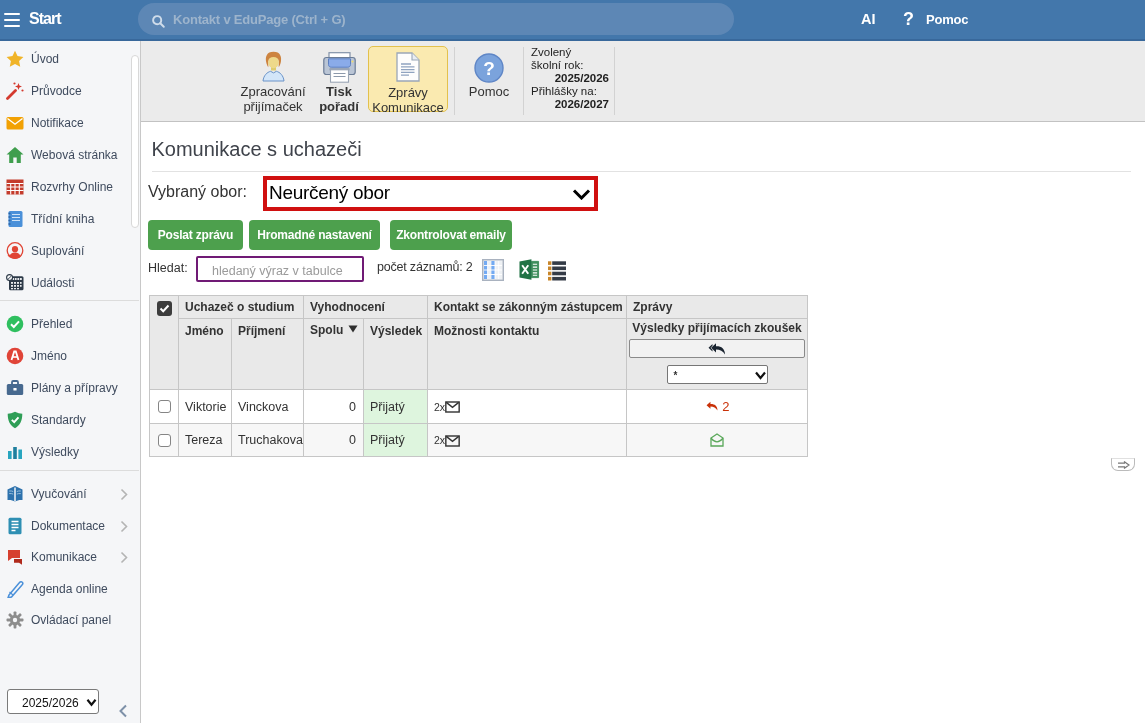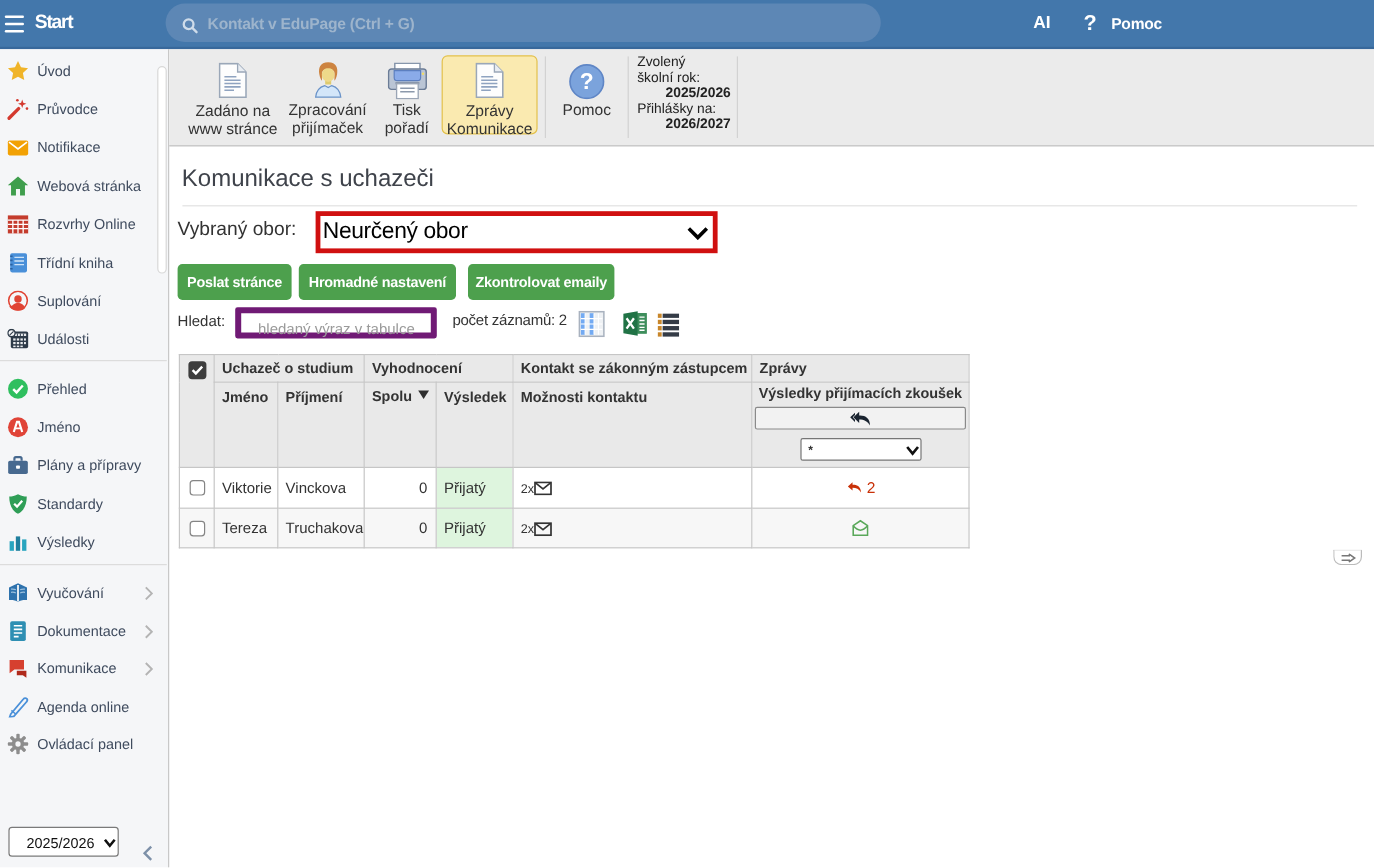--- a/index.html
+++ b/index.html
@@ -54,21 +54,21 @@
 #h1 { position:absolute; left:151.5px; top:138px; font-size:20px; color:#3f434b; }
 #hr1 { position:absolute; left:152px; top:171px; width:979px; border-top:1px solid #e2e2e2; }
 #lblobor { position:absolute; left:148px; top:182.5px; font-size:16px; color:#333; }
 #redsel { position:absolute; left:263px; top:176px; width:335px; height:35px;
   background:#fff; border:4px solid #d01010; }
 #redsel span { position:absolute; left:2px; top:2px; font-size:19px; color:#000; letter-spacing:-0.3px; }
 .gbtn { position:absolute; top:220px; height:30px; background:#4da04d; color:#fff;
   font-size:12px; font-weight:bold; letter-spacing:-0.2px; border-radius:4px; text-align:center; line-height:30px; }
 #lblhledat { position:absolute; left:148px; top:261px; font-size:12.5px; color:#333; }
 #sinput { position:absolute; left:196px; top:256px; width:168px; height:26px;
-  border:5px solid #701a75; border-radius:2px; background:#fff; }
+  border:2px solid #701a75; border-radius:2px; background:#fff; }
 #sinput span { position:absolute; left:14px; top:6px; font-size:12.5px; color:#9a9a9a; }
 #cnt { position:absolute; left:377px; top:260px; font-size:12.5px; color:#333; letter-spacing:-0.2px; }
 
 
 #tbl { position:absolute; left:149px; top:295px; border-collapse:collapse; table-layout:fixed; width:658px; }
 #tbl th, #tbl td { border:1px solid #c6c6c6; font-size:12.5px; color:#333; padding:0; overflow:hidden; }
 #tbl th { background:#e9e9e9; font-weight:bold; text-align:left; white-space:nowrap; font-size:12px; }
 #tbl .pl { padding-left:6px; }
 #tbl td.num { text-align:right; padding-right:7px; }
 #tbl td.ok { background:#def5de; }
@@ -289,39 +289,31 @@
       <path d="M1.5 2 L6 7.5 L10.5 2" fill="none" stroke="#111" stroke-width="2.4"></path>
     </svg>
   </div>
   <svg id="collapse" width="10" height="14" viewBox="0 0 10 14">
     <path d="M8 1.5 L2.5 7 L8 12.5" fill="none" stroke="#7d90a8" stroke-width="2"></path>
   </svg>
 </div>
 
 <div id="toolbar">
   <div id="selbox"></div>
-  <div class="titem" style="left:11px; width:84px;">
-    <svg class="ic" style="margin-top:11px" width="24" height="30" viewBox="0 0 24 30">
-        <path d="M1 1 H16 L23 8 V29 H1 Z" fill="#fdfdfd" stroke="#9aa7b8" stroke-width="1.3"></path>
-        <path d="M16 1 L16 8 L23 8" fill="#e9edf2" stroke="#9aa7b8" stroke-width="1.1"></path>
-        <path d="M5 12 H15 M5 14.8 H18.5 M5 17.6 H18.5 M5 20.4 H18.5 M5 23.2 H13" stroke="#8fa3c0" stroke-width="1.3"></path>
-      </svg>
-    <div style="margin-top:3px">Zadáno na<br>www stránce</div>
-  </div>
   <div class="titem" style="left:70px; width:124px;">
     <svg class="ic" style="margin-top:10px" width="23" height="31" viewBox="0 0 23 31">
         <path d="M11.5 0.8 C4.6 0.8 3.2 5.8 4.1 10.8 C4.6 13.4 5.4 15.2 6.3 16.2 L6.3 8.8 C7.2 6.9 9.3 6 11.5 6 C13.7 6 15.8 6.9 16.7 8.8 L16.7 16.2 C17.6 15.2 18.4 13.4 18.9 10.8 C19.8 5.8 18.4 0.8 11.5 0.8 Z" fill="#cd8440"></path>
         <path d="M9 15.5 H14 V19.5 H9 Z" fill="#decb6e"></path>
         <ellipse cx="11.5" cy="11.2" rx="5.3" ry="6.1" fill="#eed98a"></ellipse>
         <path d="M6.2 10.2 C6.3 7.4 8.6 5.9 11.5 5.9 C14.4 5.9 16.7 7.4 16.8 10.2 C17.2 6.9 16.1 4.1 11.5 4.1 C6.9 4.1 5.8 6.9 6.2 10.2 Z" fill="#cd8440"></path>
         <path d="M1 30 C1.6 24.3 5.2 21.2 8.6 20.3 L11.5 21.9 L14.4 20.3 C17.8 21.2 21.4 24.3 22 30 Z" fill="#d3e6f9" stroke="#6a93c8" stroke-width="1"></path>
       </svg>
     <div style="margin-top:2px">Zpracování<br>přijímaček</div>
   </div>
-  <div class="titem" style="left:158px; width:80px;">
+  <div class="titem" style="left:158px; width:80px;font-weight:bold;">
     <svg class="ic" style="margin-top:11px" width="33" height="31" viewBox="0 0 33 31">
         <rect x="6" y="0.7" width="21" height="8" fill="#fff" stroke="#8292a8" stroke-width="1.2"></rect>
         <rect x="0.8" y="5.5" width="31.4" height="17" rx="2.5" fill="#bac5d5" stroke="#6b7c96" stroke-width="1.2"></rect>
         <path d="M5.5 6.8 H27.5 V12.5 C27.5 14.2 26.4 15.2 24.8 15.2 H8.2 C6.6 15.2 5.5 14.2 5.5 12.5 Z" fill="#8aabe9" stroke="#5c7fc0" stroke-width="1"></path>
         <circle cx="29.5" cy="9.5" r="1" fill="#f2dd66"></circle>
         <rect x="6.5" y="16.3" width="20" height="2" fill="#8a97ab"></rect>
         <rect x="7.5" y="17.8" width="18" height="12.4" fill="#fff" stroke="#9aa5b5" stroke-width="1.1"></rect>
         <path d="M10.5 21.5 H22.5 M10.5 24.5 H22.5" stroke="#8c99ab" stroke-width="1.2"></path>
       </svg>
     <div style="margin-top:1px">Tisk<br>pořadí</div>
@@ -355,21 +347,21 @@
 
 <div id="h1">Komunikace s uchazeči</div>
 <div id="hr1"></div>
 <div id="lblobor">Vybraný obor:</div>
 <div id="redsel">
     <span>Neurčený obor</span>
   <svg style="position:absolute;left:305px;top:8px" width="19" height="12" viewBox="0 0 19 12">
     <path d="M2 2.5 L9.5 10 L17 2.5" fill="none" stroke="#000" stroke-width="3"></path>
   </svg>
 </div>
-<div class="gbtn" style="left:148px; width:95px;">Poslat stránce</div>
+<div class="gbtn" style="left:148px; width:95px;">Poslat zprávu</div>
 <div class="gbtn" style="left:249px; width:131px;">Hromadné nastavení</div>
 <div class="gbtn" style="left:390px; width:122px;">Zkontrolovat emaily</div>
 <div id="lblhledat">Hledat:</div>
 <div id="sinput">
     <span>hledaný výraz v tabulce</span>
   </div>
 <div id="cnt">počet záznamů: 2</div>
 <svg style="position:absolute;left:482px;top:259px" width="22" height="22" viewBox="0 0 22 22">
   <rect x="0.7" y="0.7" width="20.6" height="20.6" fill="#eef1f4" stroke="#a9b2bf" stroke-width="1.4"></rect>
   <rect x="2" y="2" width="3.6" height="18" fill="#73aaf2"></rect>

